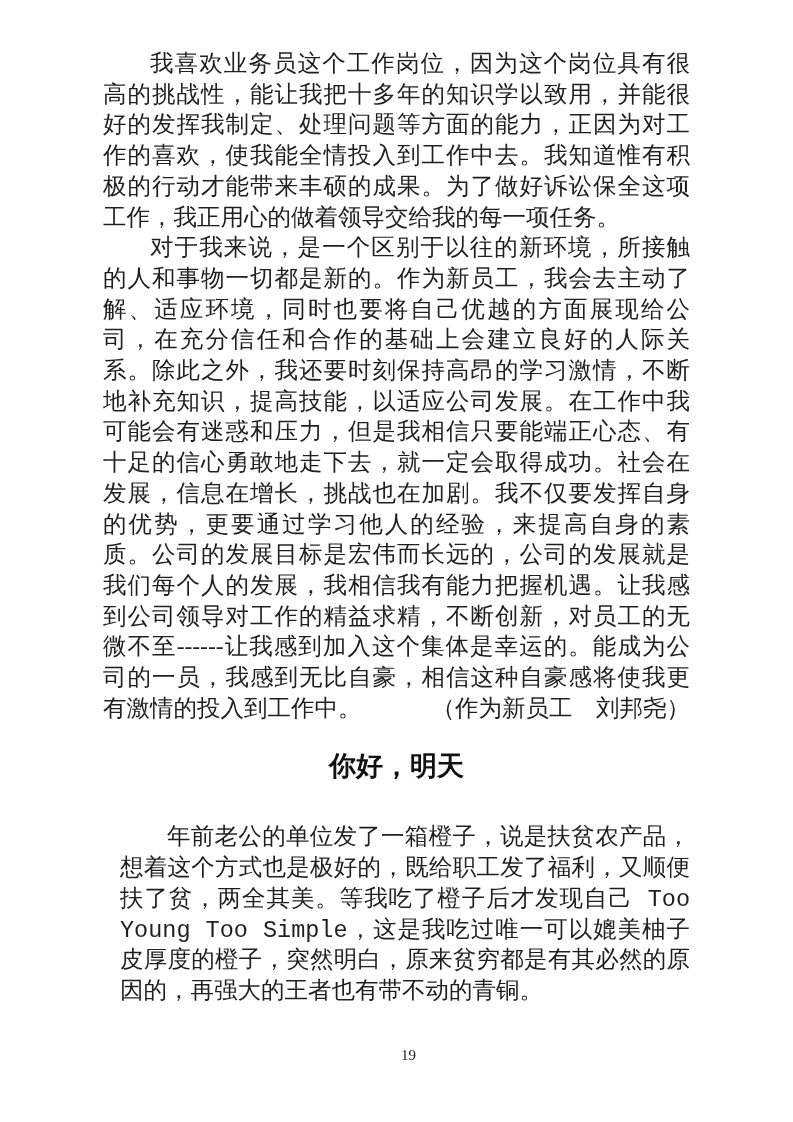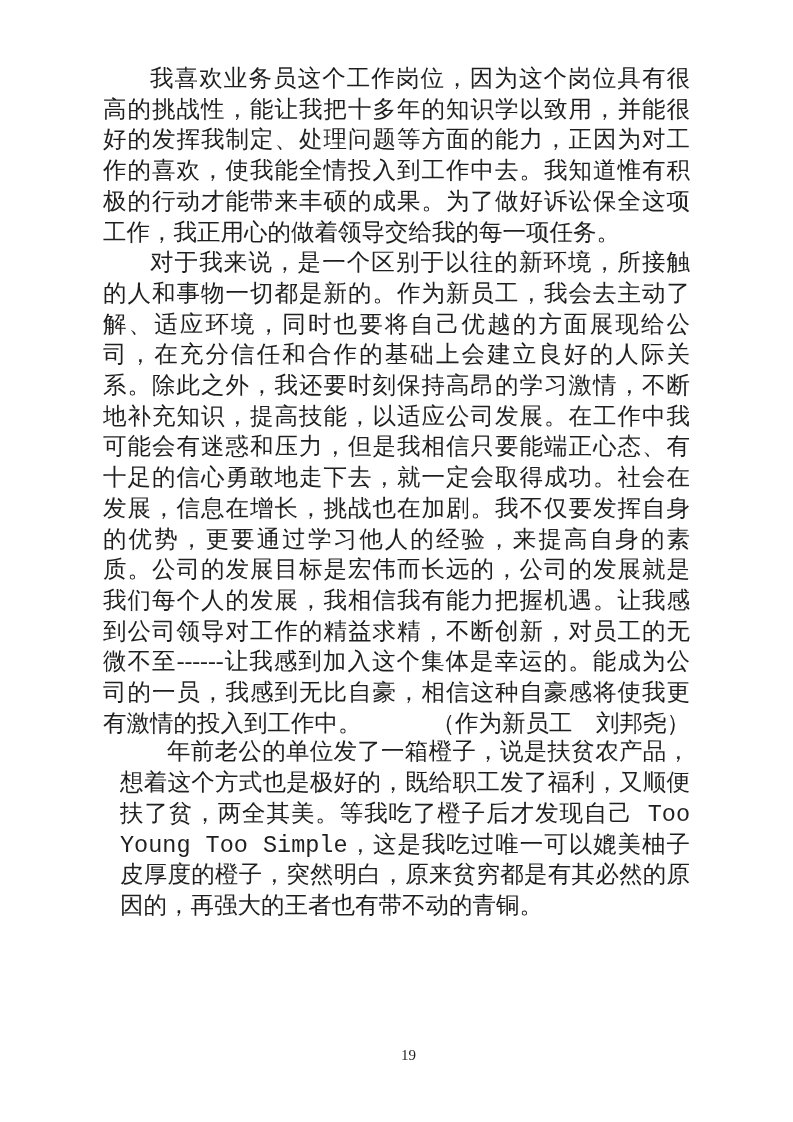--- a/index.html
+++ b/index.html
@@ -8,21 +8,21 @@
     background: #ffffff;
   }
   .page {
     position: relative;
     width: 793px;
     height: 1122px;
     margin: 0 auto;
     background: #ffffff;
     color: #1f1f1f;
     box-sizing: border-box;
-    padding: 63px 103px 0 103px;
+    padding: 48px 103px 0 103px;
     overflow: hidden;
     font-family: "Liberation Serif", serif;
   }
   .article-body {
     font-size: 23.5px;
     line-height: 30.7px;
     text-align: justify;
   }
   .para {
     margin: 0;
@@ -68,20 +68,21 @@
 <div class="page">
 
   <div class="article-body article-1">
     <p class="para">我喜欢业务员这个工作岗位，因为这个岗位具有很高的挑战性，能让我把十多年的知识学以致用，并能很好的发挥我制定、处理问题等方面的能力，正因为对工作的喜欢，使我能全情投入到工作中去。我知道惟有积极的行动才能带来丰硕的成果。为了做好诉讼保全这项工作，我正用心的做着领导交给我的每一项任务。</p>
     <p class="para">
       <span>对于我来说，是一个区别于以往的新环境，所接触的人和事物一切都是新的。作为新员工，我会去主动了解、适应环境，同时也要将自己优越的方面展现给公司，在充分信任和合作的基础上会建立良好的人际关系。除此之外，我还要时刻保持高昂的学习激情，不断地补充知识，提高技能，以适应公司发展。在工作中我可能会有迷惑和压力，但是我相信只要能端正心态、有十足的信心勇敢地走下去，就一定会取得成功。社会在发展，信息在增长，挑战也在加剧。我不仅要发挥自身的优势，更要通过学习他人的经验，来提高自身的素质。公司的发展目标是宏伟而长远的，公司的发展就是我们每个人的发展，我相信我有能力把握机遇。让我感到公司领导对工作的精益求精，不断创新，对员工的无微不至------让我感到加入这个集体是幸运的。能成为公司的一员，我感到无比自豪，相信这种自豪感将使我更有激情的投入到工作中。</span>
       <span class="signature">（作为新员工　刘邦尧）</span>
     </p>
   </div>
 
+  <h1 class="section-title">你好，明天</h1>
 
   <div class="article-body article-2">
     <p class="para">年前老公的单位发了一箱橙子，说是扶贫农产品，想着这个方式也是极好的，既给职工发了福利，又顺便扶了贫，两全其美。等我吃了橙子后才发现自己 Too Young Too Simple，这是我吃过唯一可以媲美柚子皮厚度的橙子，突然明白，原来贫穷都是有其必然的原因的，再强大的王者也有带不动的青铜。</p>
   </div>
 
   <div class="page-number">19</div>
 
 </div>
 
 </body></html>

